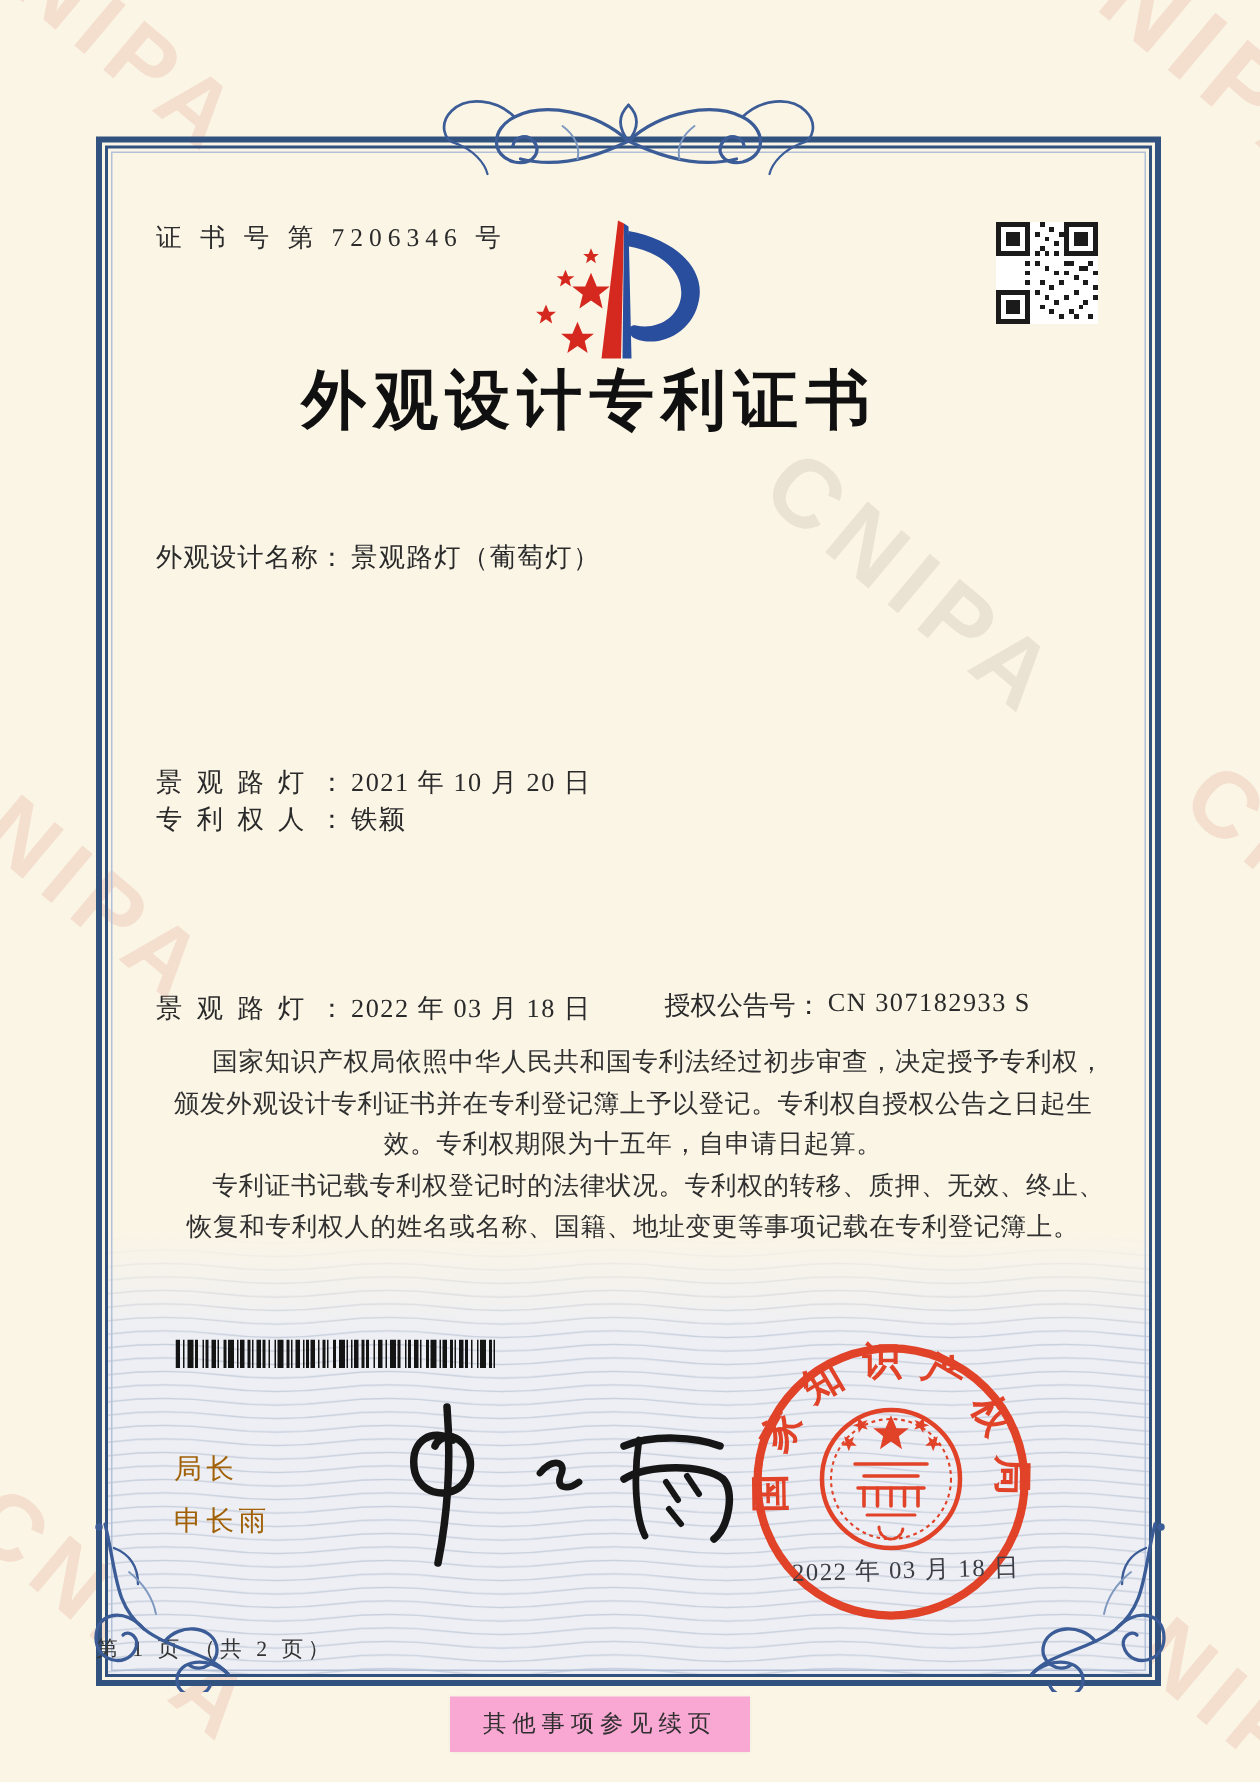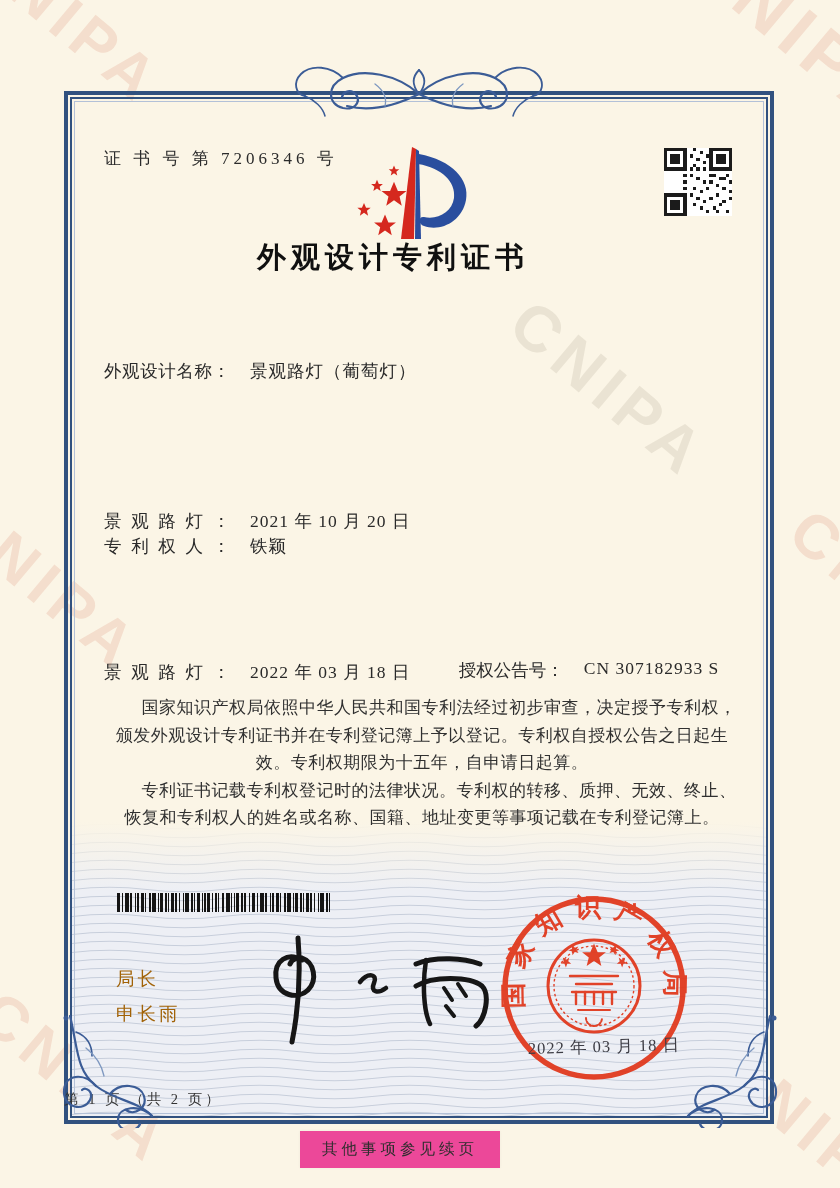--- a/index.html
+++ b/index.html
@@ -19,42 +19,42 @@
   .frame-inner{position:absolute;inset:2px;border:2px solid #31517f;}
   .frame-inner::after{content:'';position:absolute;inset:2px;border:1px solid #b3c1d8;}
 
   
   .guilloche{position:absolute;left:72px;top:822px;width:694px;height:294px;z-index:1;}
   .guilloche-fade{position:absolute;left:72px;top:822px;width:694px;height:70px;z-index:1;
       background:linear-gradient(#fbf5e6,rgba(251,245,230,0));}
 
   .abs{position:absolute;z-index:3;}
   .cert-no{left:104px;top:147px;font-size:17px;letter-spacing:4px;color:#2b2b2b;}
-  .title{left:64px;top:238px;width:658px;text-align:center;font-size:29px;font-weight:700;
+  .title{left:64px;top:238px;width:658px;text-align:center;font-size:43px;font-weight:700;
          letter-spacing:5px;color:#101010;}
 
   .field{left:104px;width:660px;font-size:17.5px;color:#2a2a2a;}
   .flabel{display:inline-block;width:126px;text-align:justify;text-align-last:justify;
           vertical-align:top;}
-  .fvalue{display:inline-block;letter-spacing:1px;vertical-align:top;margin-left:20px;}
+  .fvalue{display:inline-block;letter-spacing:1px;vertical-align:top;margin-left:4px;}
   .fvalue-wrap{width:452px;line-height:30px;}
   .grant-pair{display:inline-block;}
   .grant-pair + .grant-pair{margin-left:44px;}
 
   .body-text{left:104px;top:694px;width:636px;font-size:17px;line-height:27.6px;
              color:#303030;letter-spacing:0.5px;text-align:center;}
   .body-text p{margin:0;text-indent:2em;}
 
   .signoff{left:116px;font-size:18.5px;color:#a16207;letter-spacing:3px;
            font-family:"Liberation Sans","DejaVu Sans",sans-serif;}
   .seal-date{left:519px;top:1036px;width:170px;text-align:center;font-size:16.5px;
              color:#3c3c44;letter-spacing:1px;z-index:5;transform:rotate(-1.5deg);}
   .footer-page{left:64px;top:1090px;width:530px;text-align:left;font-size:14.5px;
                letter-spacing:3px;color:#333;}
-  .cont-box{left:300px;top:1131px;background:#ec4899;padding:8px 22px;font-size:15.5px;
+  .cont-box{left:300px;top:1131px;background:#f9a8d4;padding:8px 22px;font-size:15.5px;
             letter-spacing:4px;color:#2e2e2e;box-shadow:0 0 3px rgba(0,0,0,0.05);z-index:4;}
 
   svg{display:block;}
   .svg-abs{position:absolute;z-index:3;}
   .z4{z-index:4;}
 </style>
 </head>
 <body>
 
 <div class="page">

